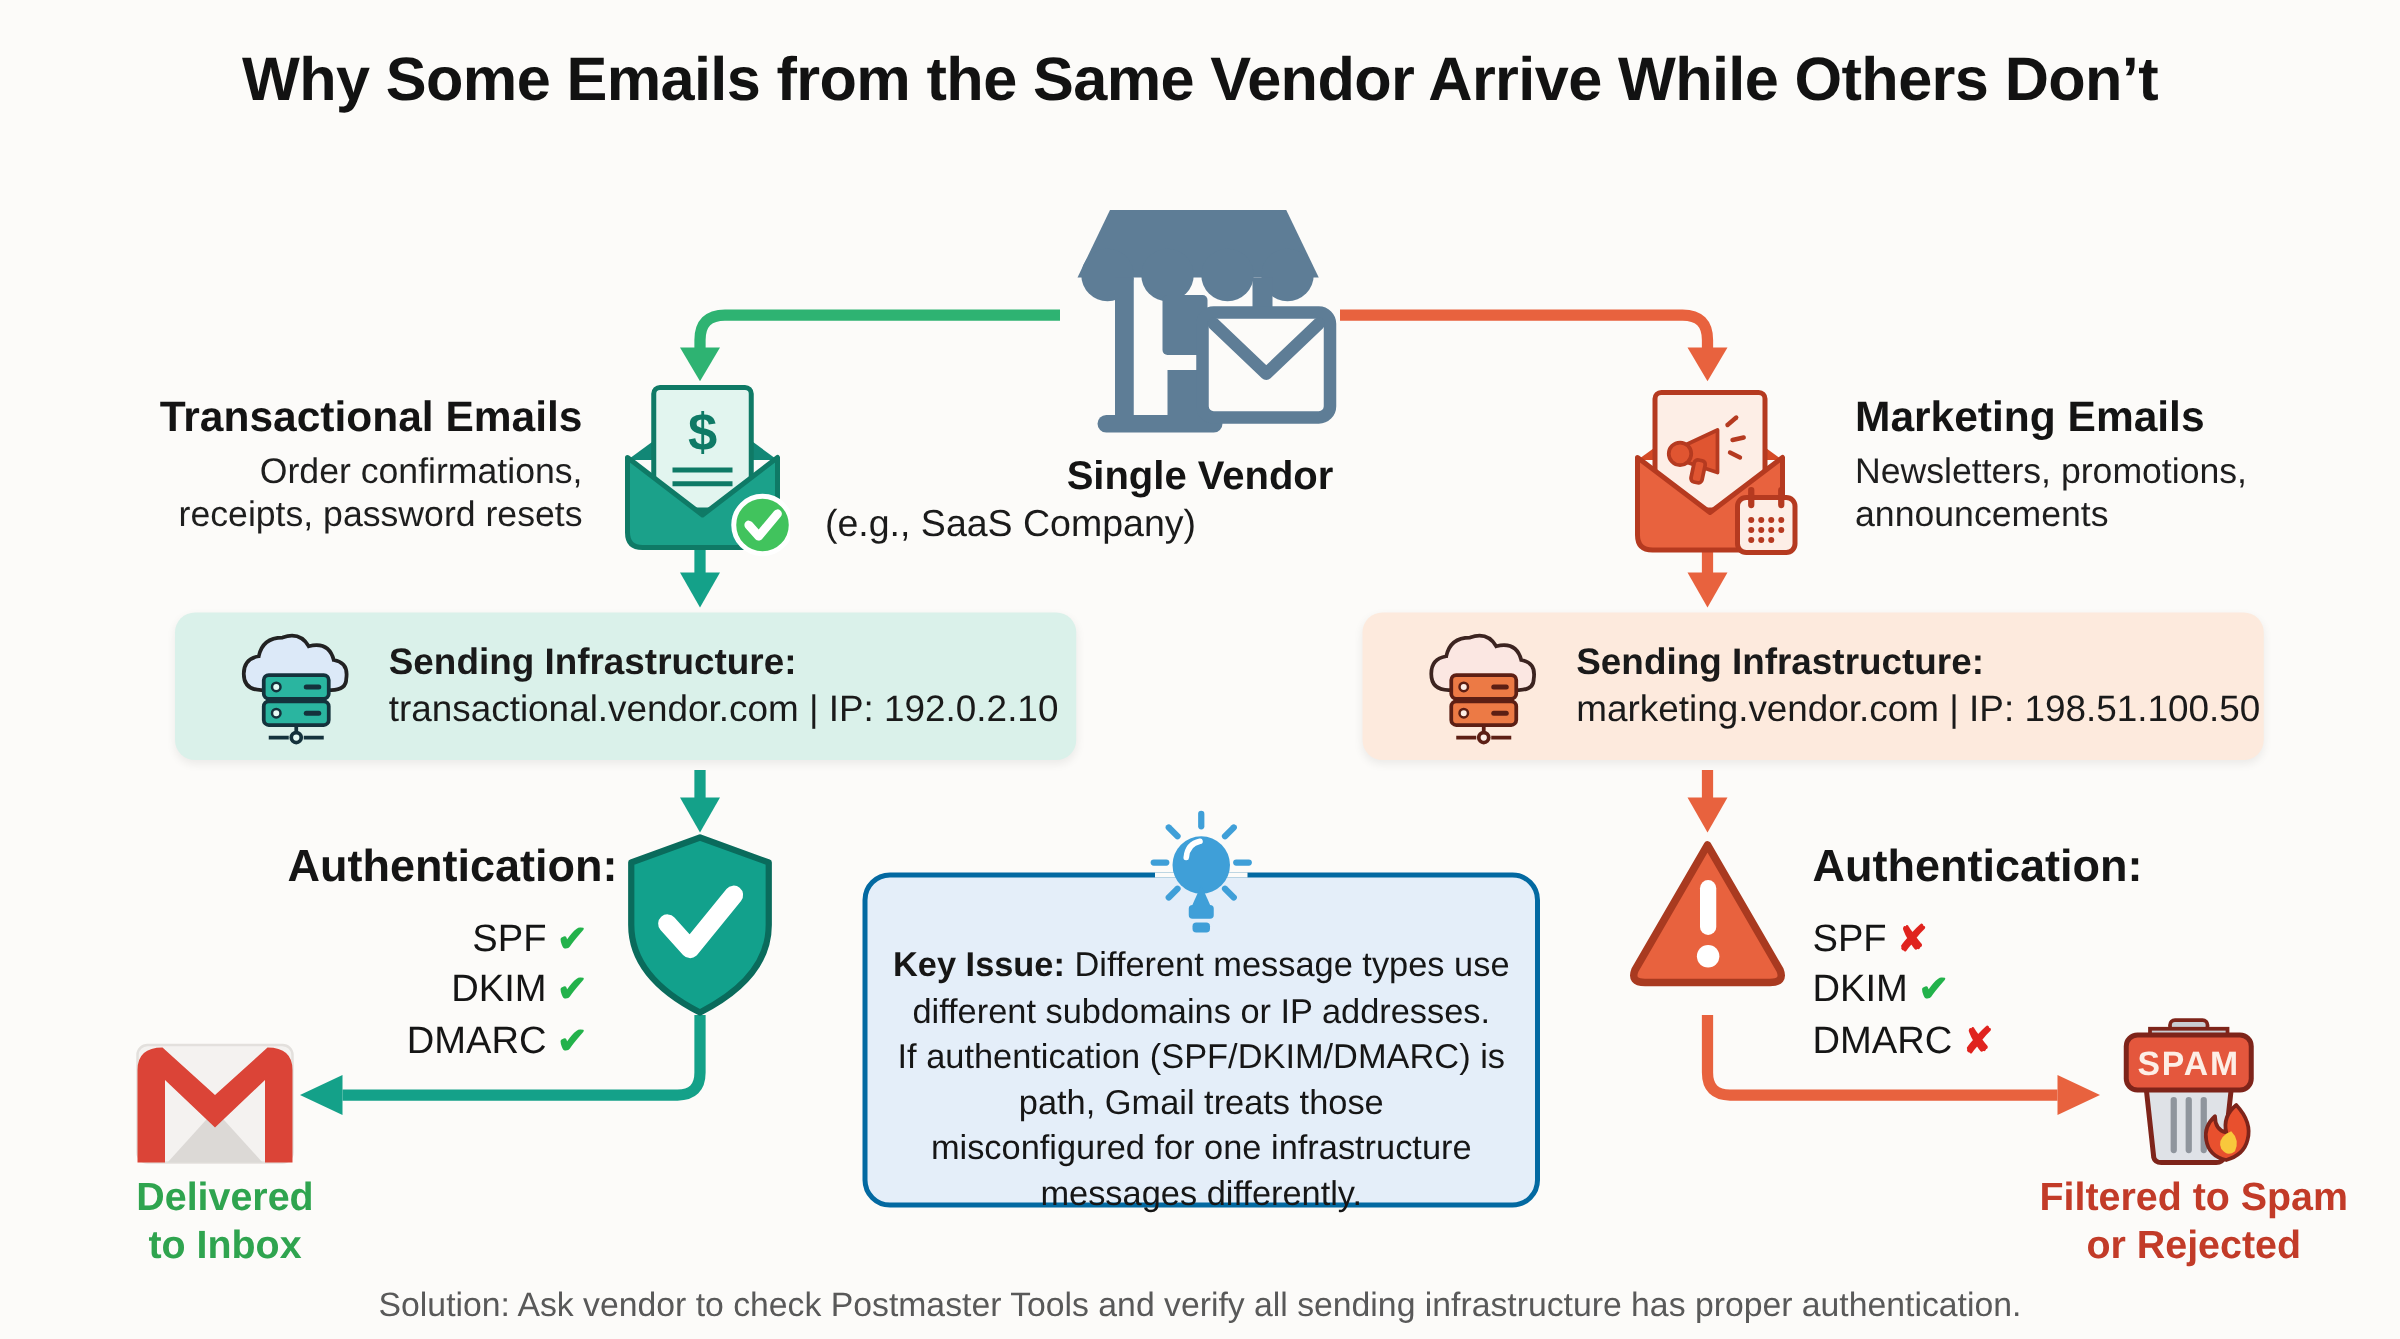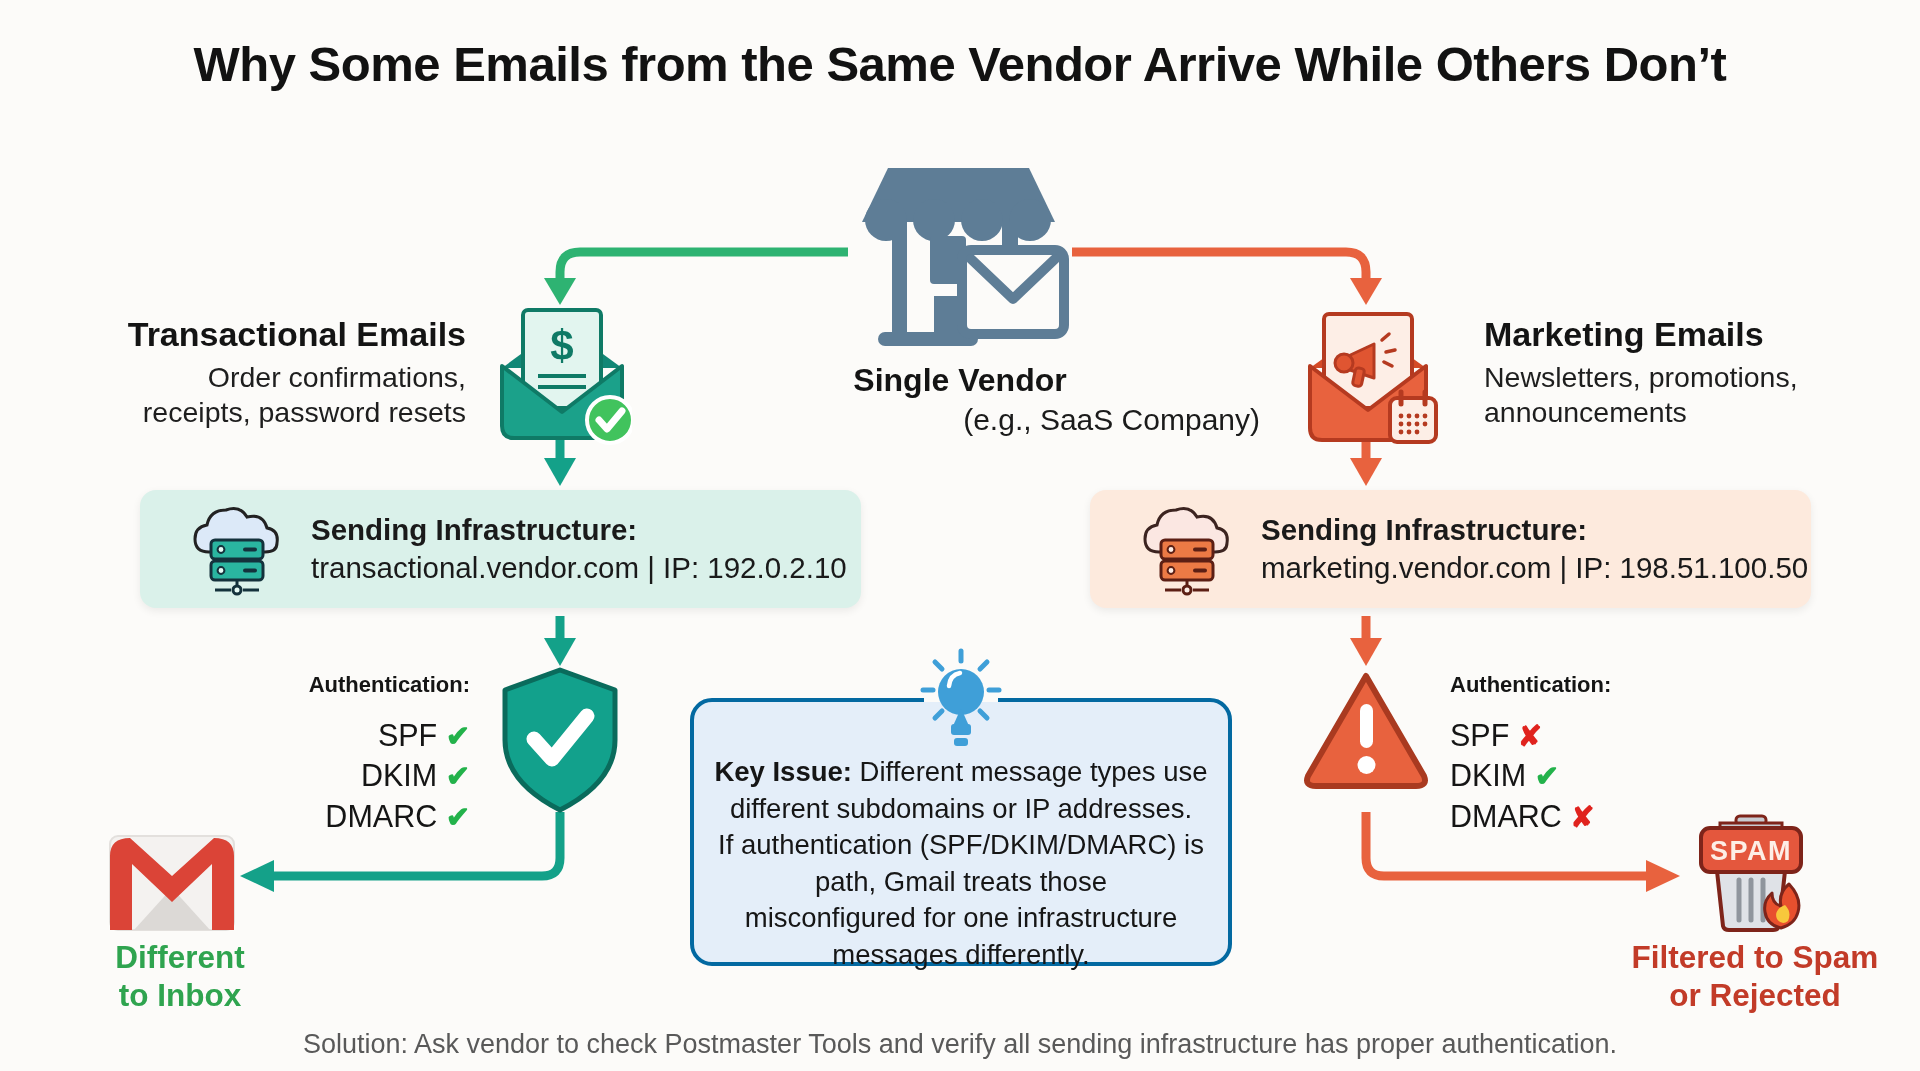--- a/index.html
+++ b/index.html
@@ -10,21 +10,21 @@
   }
   .abs{position:absolute;}
   .title{
     top:36px;left:0;width:100%;text-align:center;
     font-size:49px;font-weight:bold;letter-spacing:-0.5px;color:#121212;
   }
   .connectors{left:0;top:0;width:1920px;height:1071px;pointer-events:none;}
 
   
   .vendor-label{left:760px;top:362px;width:400px;text-align:center;font-size:32px;font-weight:bold;color:#141414;}
-  .vendor-sub{left:660px;top:403px;width:600px;text-align:right;font-size:30px;color:#1b1b1b;}
+  .vendor-sub{left:660px;top:403px;width:600px;text-align:left;font-size:30px;color:#1b1b1b;}
 
   
   .sec{line-height:1.2;}
   .sec .sec-title{font-size:34px;font-weight:bold;color:#141414;margin-bottom:5px;}
   .sec .sec-desc{font-size:28.5px;color:#1e1e1e;line-height:1.24;}
   .sec.left{left:118px;top:314px;width:348px;text-align:right;}
   .sec.right{left:1484px;top:314px;width:420px;text-align:left;}
 
   
   .infra{
@@ -32,21 +32,21 @@
     display:flex;align-items:center;box-shadow:0 3px 8px rgba(0,0,0,.07);padding-left:23px;
   }
   .infra.teal{left:140px;background:#daf1ea;}
   .infra.peach{left:1090px;background:#fdeadd;}
   .infra .infra-icon{margin-left:24px;flex:0 0 auto;}
   .infra-text{margin-left:26px;font-size:29.5px;line-height:1.3;color:#1a1a1a;}
   .infra-label{font-weight:bold;}
 
   
   .auth{top:672px;font-size:30.5px;line-height:1.16;color:#151515;}
-  .auth .auth-label{font-weight:bold;font-size:22px;margin-bottom:20px;}
+  .auth .auth-label{font-weight:bold;font-size:36px;margin-bottom:20px;}
   .auth.left{left:230px;width:240px;text-align:right;}
   .auth.right{left:1450px;width:300px;text-align:left;}
   .auth-row{margin-top:5px;}
   .mark{font-weight:bold;font-size:29px;}
   .mark[data-status="pass"]{color:#23b24b;}
   .mark[data-status="fail"]{color:#e0231e;}
 
   
   .outcome{text-align:center;font-weight:bold;font-size:31.5px;line-height:1.22;}
   .outcome.delivered{left:80px;top:938px;width:200px;color:#2fa44f;}
@@ -256,21 +256,21 @@
   <rect x="60" y="36" width="13" height="44" rx="6.5" fill="#ffffff"></rect>
   <circle cx="66.5" cy="97" r="9" fill="#ffffff"></circle>
 </svg>
 
 <svg class="abs" style="left:106px;top:830px;" width="132" height="104" viewBox="0 0 132 104">
   <rect x="4" y="6" width="124" height="94" rx="8" fill="#f4f2f0" stroke="#e3e0dd" stroke-width="2"></rect>
   <polygon points="28,100 66,58 104,100" fill="#dcd9d6"></polygon>
   <path d="M4,100 L4,26 Q4,8 24,8 L66,46 L108,8 Q128,8 128,26 L128,100 L106,100 L106,34 L66,72 L26,34 L26,100 Z" fill="#db4437"></path>
 </svg>
 <div class="abs outcome delivered">
-  <div>Different</div>
+  <div>Delivered</div>
   <div>to Inbox</div>
 </div>
 
 <svg class="abs" style="left:1688px;top:814px;" width="126" height="120" viewBox="0 0 126 120">
   <rect x="48" y="2" width="30" height="9" rx="4" fill="#c9ccd2" stroke="#7e241a" stroke-width="3"></rect>
   <rect x="32" y="9" width="62" height="9" fill="#c9ccd2" stroke="#7e241a" stroke-width="3"></rect>
   <path d="M29,57 L97,57 L91,112 Q90,116 85,116 H41 Q36,116 35,112 Z" fill="#dfe2e7" stroke="#7e241a" stroke-width="4" stroke-linejoin="round"></path>
   <line x1="51" y1="66" x2="51" y2="106" stroke="#8f959d" stroke-width="5" stroke-linecap="round"></line>
   <line x1="63" y1="66" x2="63" y2="106" stroke="#8f959d" stroke-width="5" stroke-linecap="round"></line>
   <line x1="75" y1="66" x2="75" y2="106" stroke="#8f959d" stroke-width="5" stroke-linecap="round"></line>

